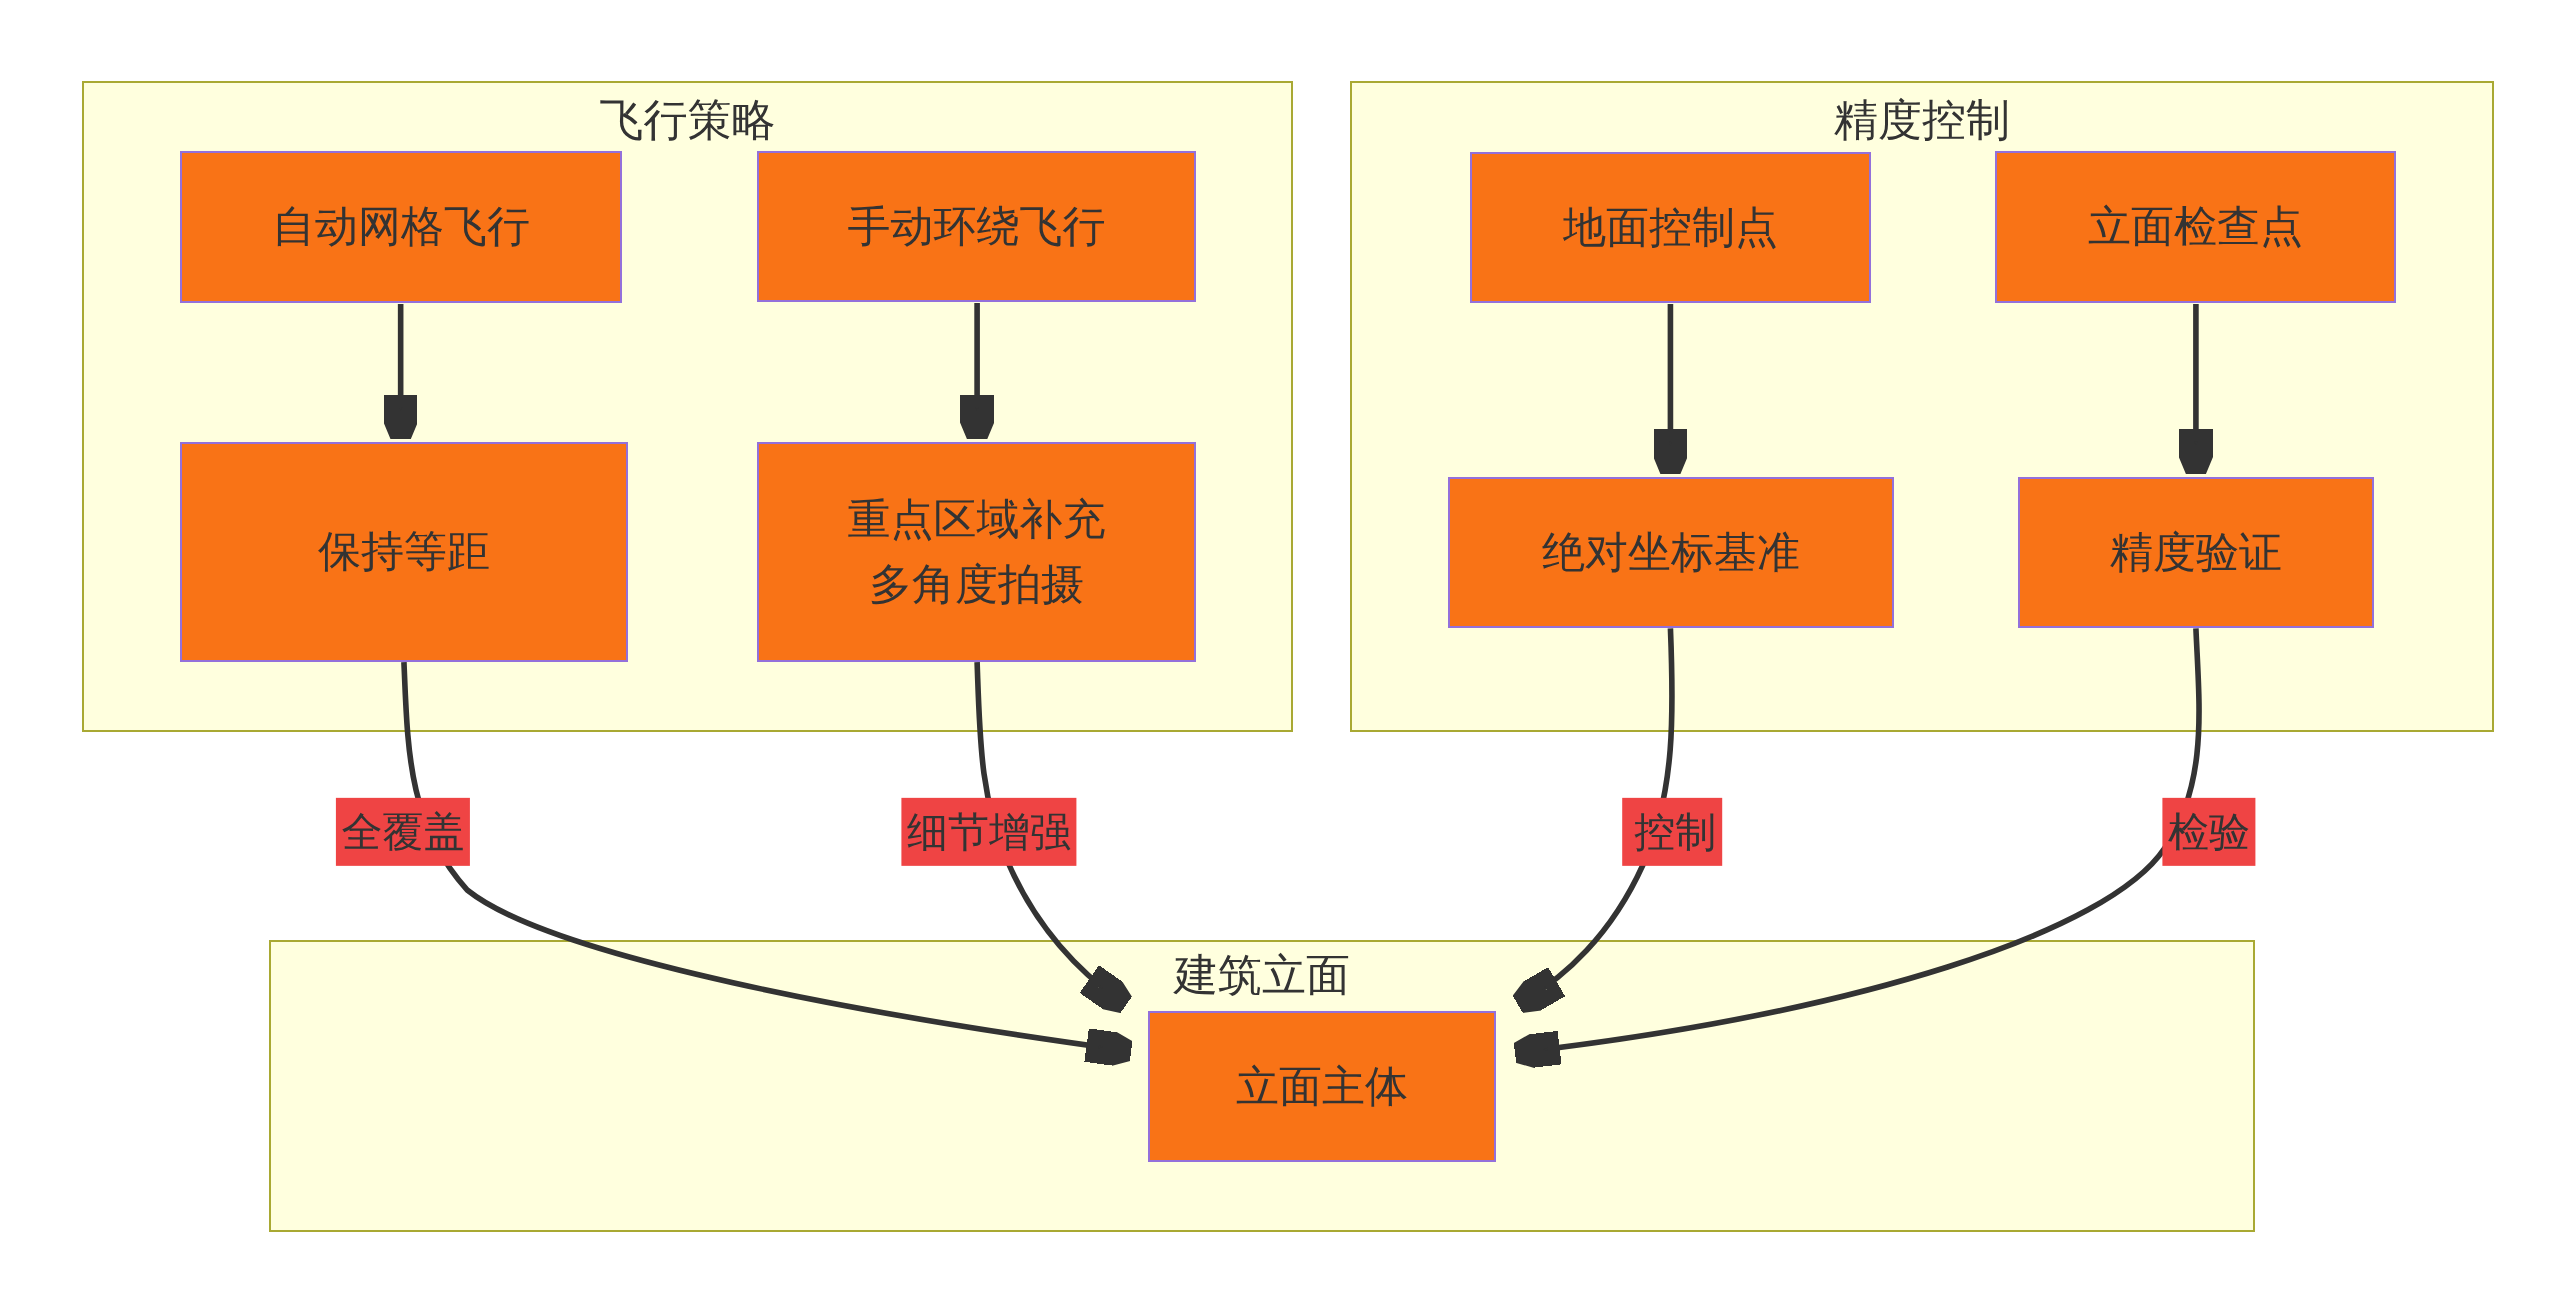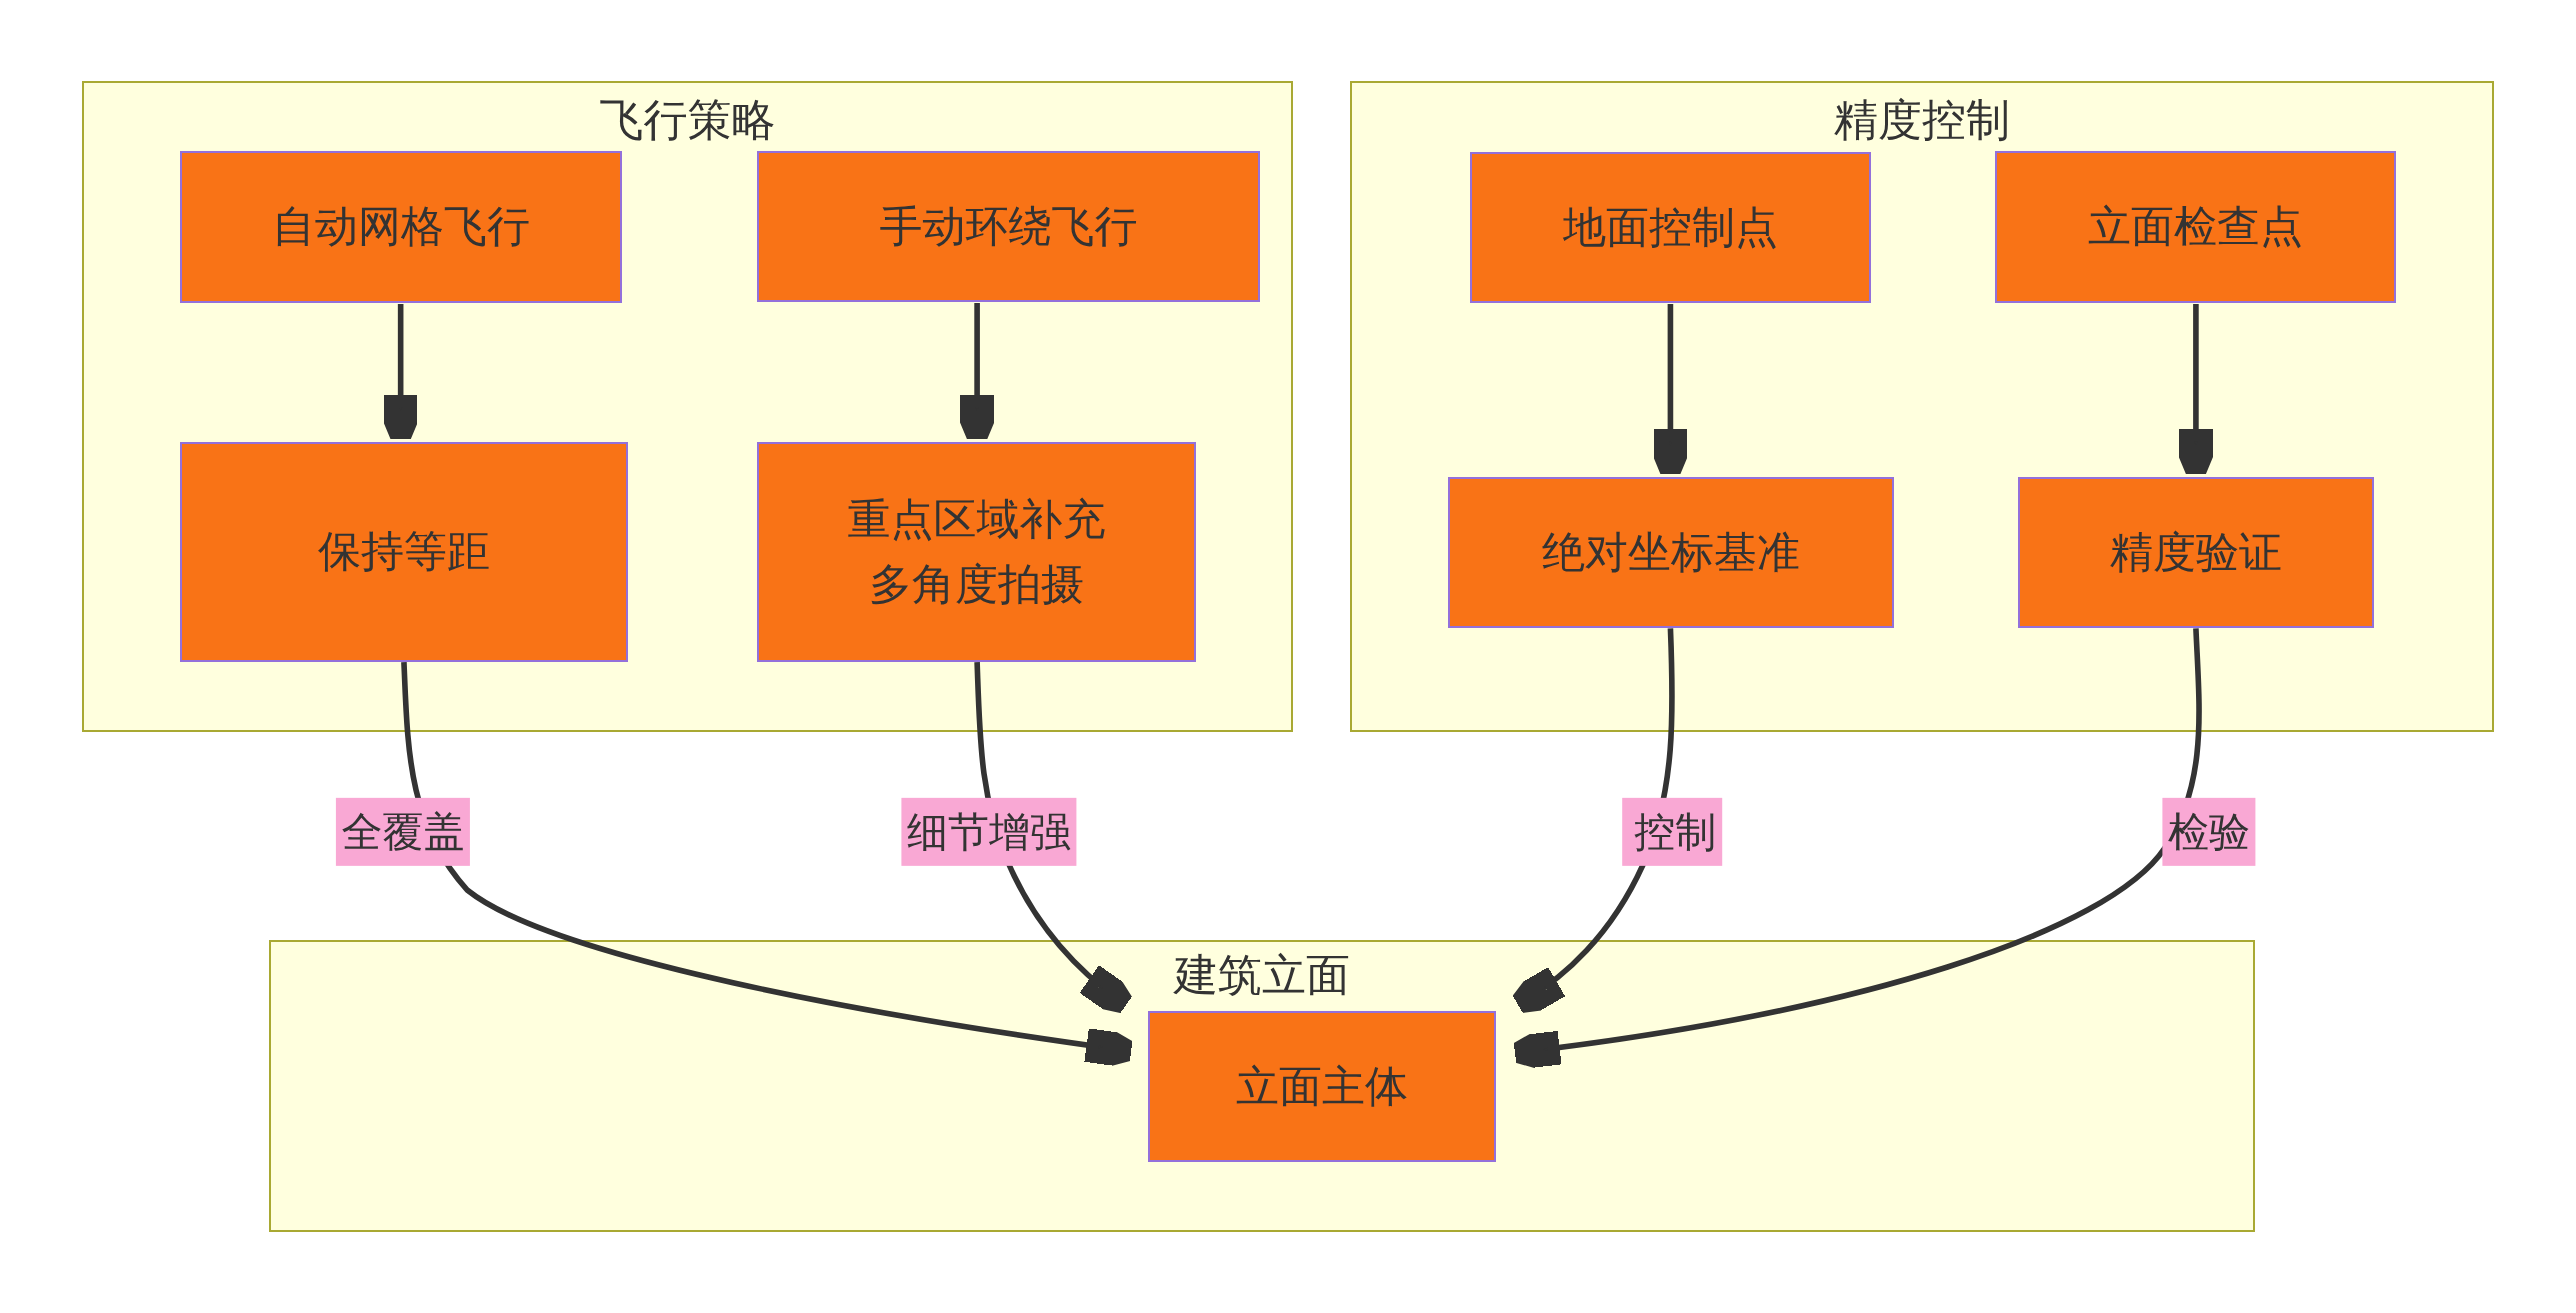--- a/index.html
+++ b/index.html
@@ -52,21 +52,21 @@
     font-size: 43px;
     line-height: 1.52;
     color: #333333;
     z-index: 3;
     text-align: center;
   }
 
   .edge-label {
     position: absolute;
     transform: translate(-50%, -50%);
-    background: #f9a8d4;
+    background: #ef4444;
     color: #333333;
     font-size: 41px;
     line-height: 1.3;
     padding: 7.5px 5.6px;
     z-index: 4;
     white-space: nowrap;
   }
 </style>
 </head>
 <body>
@@ -98,21 +98,21 @@
     <path d="M432,708 C436,800 436,882 500,952 C590,1024 930,1086 1202,1123" marker-end="url(#arrow)"></path>
     <path d="M1045,708 C1048,790 1048,852 1078,922 C1108,992 1155,1040 1198,1070" marker-end="url(#arrow)"></path>
     <path d="M1786.5,672 C1790,760 1792,847 1757,925 C1723,1000 1673,1045 1630,1070" marker-end="url(#arrow)"></path>
     <path d="M2348.5,672 C2352,755 2362,837 2315,907 C2255,997 1985,1083 1628,1125" marker-end="url(#arrow)"></path>
   </svg>
 
   <div class="node" style="left:180px; top:151px; width:442px; height:152px;">
     <span>自动网格飞行</span>
   </div>
 
-  <div class="node" style="left:757px; top:151px; width:503px; height:151px;">
+  <div class="node" style="left:757px; top:151px; width:439px; height:151px;">
     <span>手动环绕飞行</span>
   </div>
 
   <div class="node" style="left:180px; top:442px; width:448px; height:220px;">
     <span>保持等距</span>
   </div>
 
   <div class="node" style="left:757px; top:442px; width:439px; height:220px;">
     <span>重点区域补充</span>
     <span>多角度拍摄</span>

